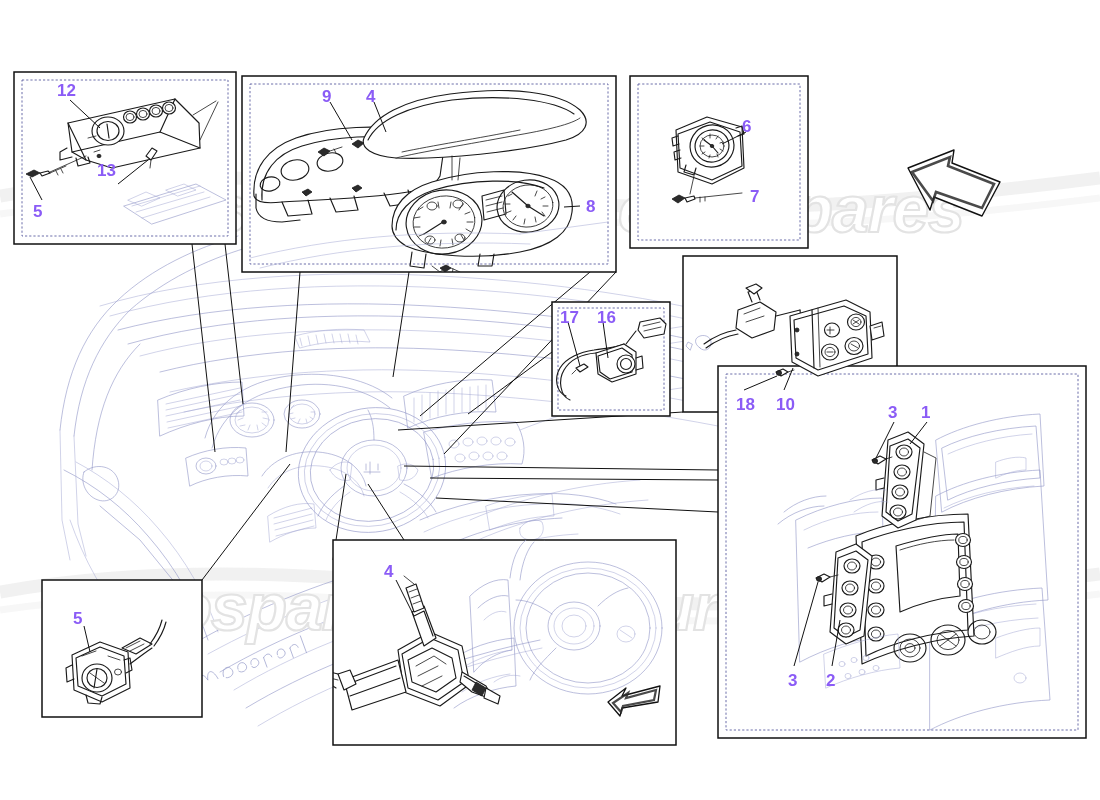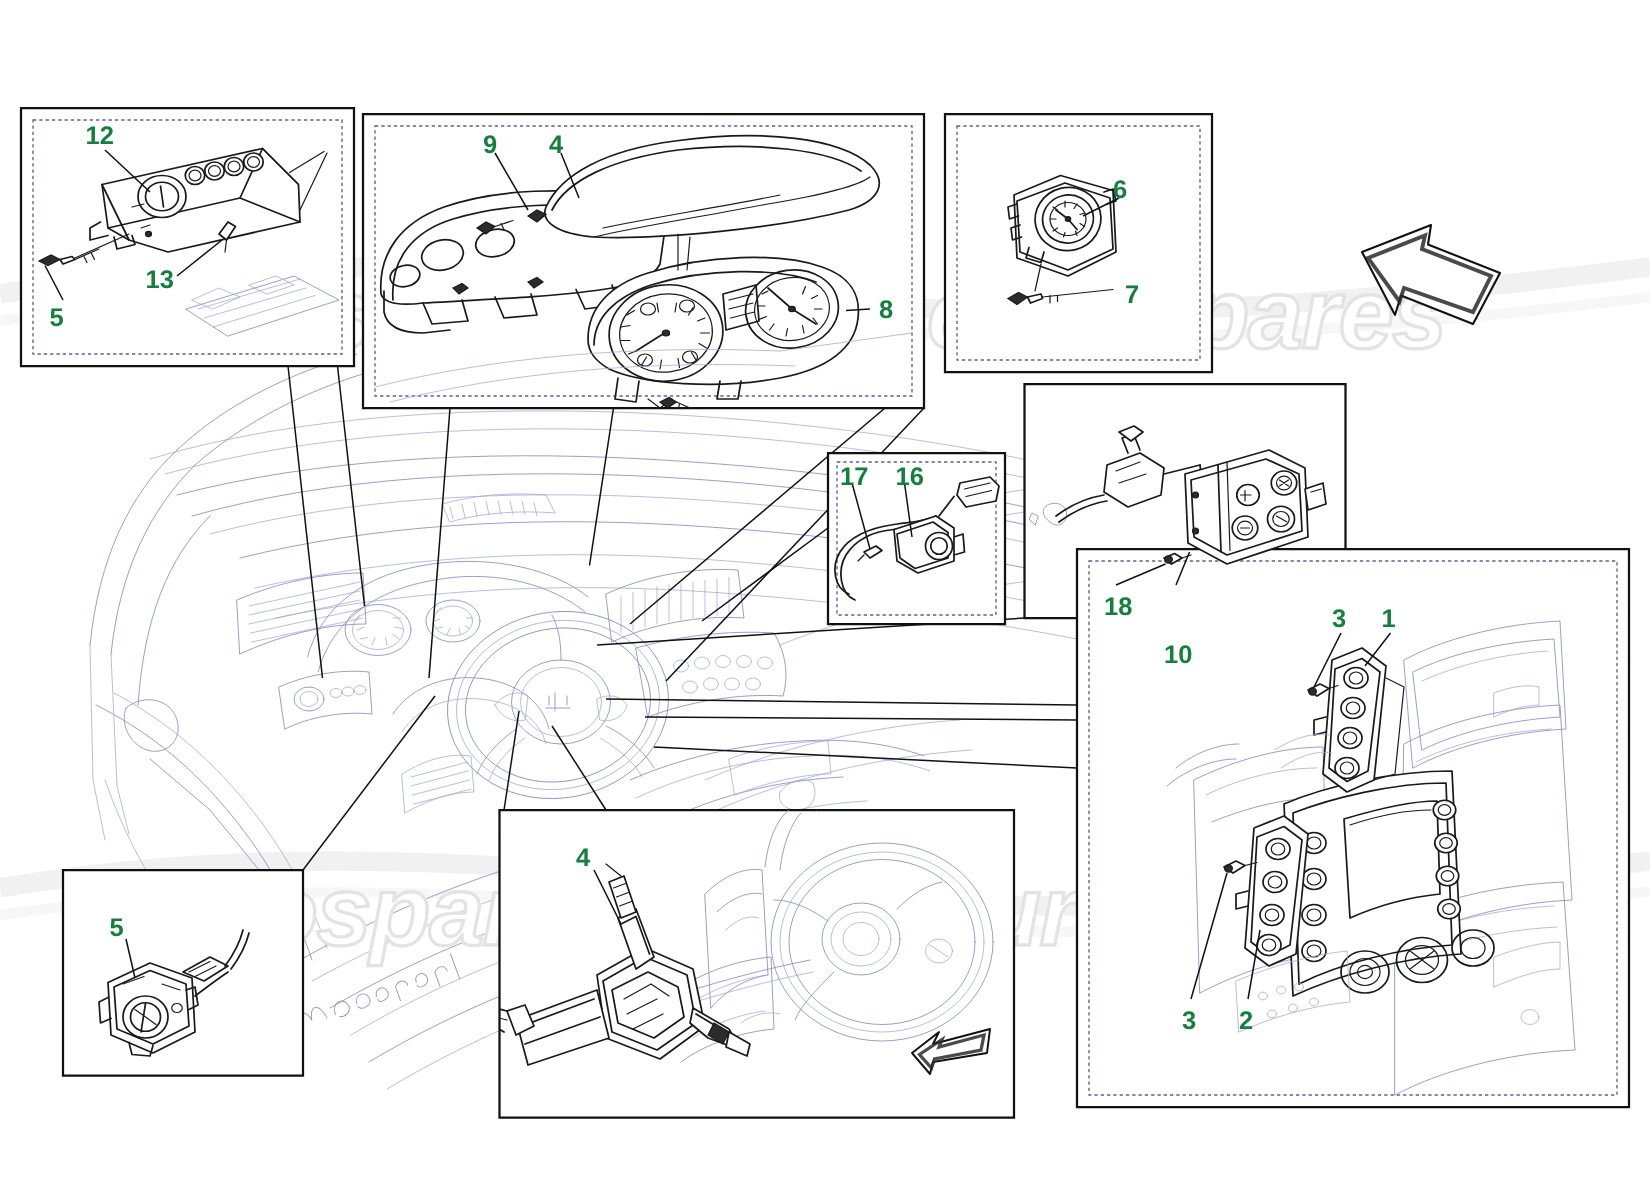--- a/index.html
+++ b/index.html
@@ -1,21 +1,21 @@
 <!DOCTYPE html>
 <html><head>
 <meta charset="utf-8">
 <style>
   html,body{margin:0;padding:0;background:#fff;}
   body{width:1100px;height:800px;overflow:hidden;
        font-family:"Liberation Sans",sans-serif;}
   #stage{position:relative;width:1100px;height:800px;background:#ffffff;}
   #stage svg{position:absolute;left:0;top:0;}
   .lbl{position:absolute;font-family:"Liberation Sans",sans-serif;
-       font-weight:700;font-size:17px;color:#15803d;line-height:1;
+       font-weight:700;font-size:17px;color:#8b5cf6;line-height:1;
        letter-spacing:0px;white-space:nowrap;}
 </style>
 </head>
 <body>
 
 <div id="stage">
 
 <svg width="1100" height="800" viewBox="0 0 1100 800">
 
   <defs>
@@ -782,35 +782,35 @@
   </g>
 
   <g>
     <path d="M660,686 L622,696 L626,688 L608,702 L620,716 L622,708 L658,702 Z" fill="#ffffff" stroke="#111111" stroke-width="1.3" stroke-linejoin="round"></path>
     <path d="M656,690 L626,698 L628,693 L613,703 L621,712 L623,706 L654,700 Z" fill="none" stroke="#2a2a2a" stroke-width="2.2" opacity="0.85"></path>
   </g>
 
 </svg>
 
 <div class="lbl" style="left:57px;  top:82px;">12</div>
-<div class="lbl" style="left:97px;  top:178px;text-align:center;">13</div>
+<div class="lbl" style="left:97px;  top:162px;text-align:center;">13</div>
 <div class="lbl" style="left:33px;  top:203px;">5</div>
 
 <div class="lbl" style="left:322px; top:88px;">9</div>
 <div class="lbl" style="left:366px; top:88px;">4</div>
 <div class="lbl" style="left:586px; top:198px;">8</div>
 
 <div class="lbl" style="left:742px; top:118px;">6</div>
 <div class="lbl" style="left:750px; top:188px;">7</div>
 
 <div class="lbl" style="left:560px; top:309px;text-align:center;">17</div>
 <div class="lbl" style="left:597px; top:309px;text-align:right;">16</div>
 
 <div class="lbl" style="left:736px; top:396px;">18</div>
-<div class="lbl" style="left:776px; top:396px;margin-top:32px;">10</div>
+<div class="lbl" style="left:776px; top:396px;">10</div>
 
 <div class="lbl" style="left:888px; top:404px;">3</div>
 <div class="lbl" style="left:921px; top:404px;">1</div>
 <div class="lbl" style="left:788px; top:672px;">3</div>
 <div class="lbl" style="left:826px; top:672px;">2</div>
 
 <div class="lbl" style="left:73px;  top:610px;">5</div>
 
 <div class="lbl" style="left:384px; top:563px;">4</div>
 

